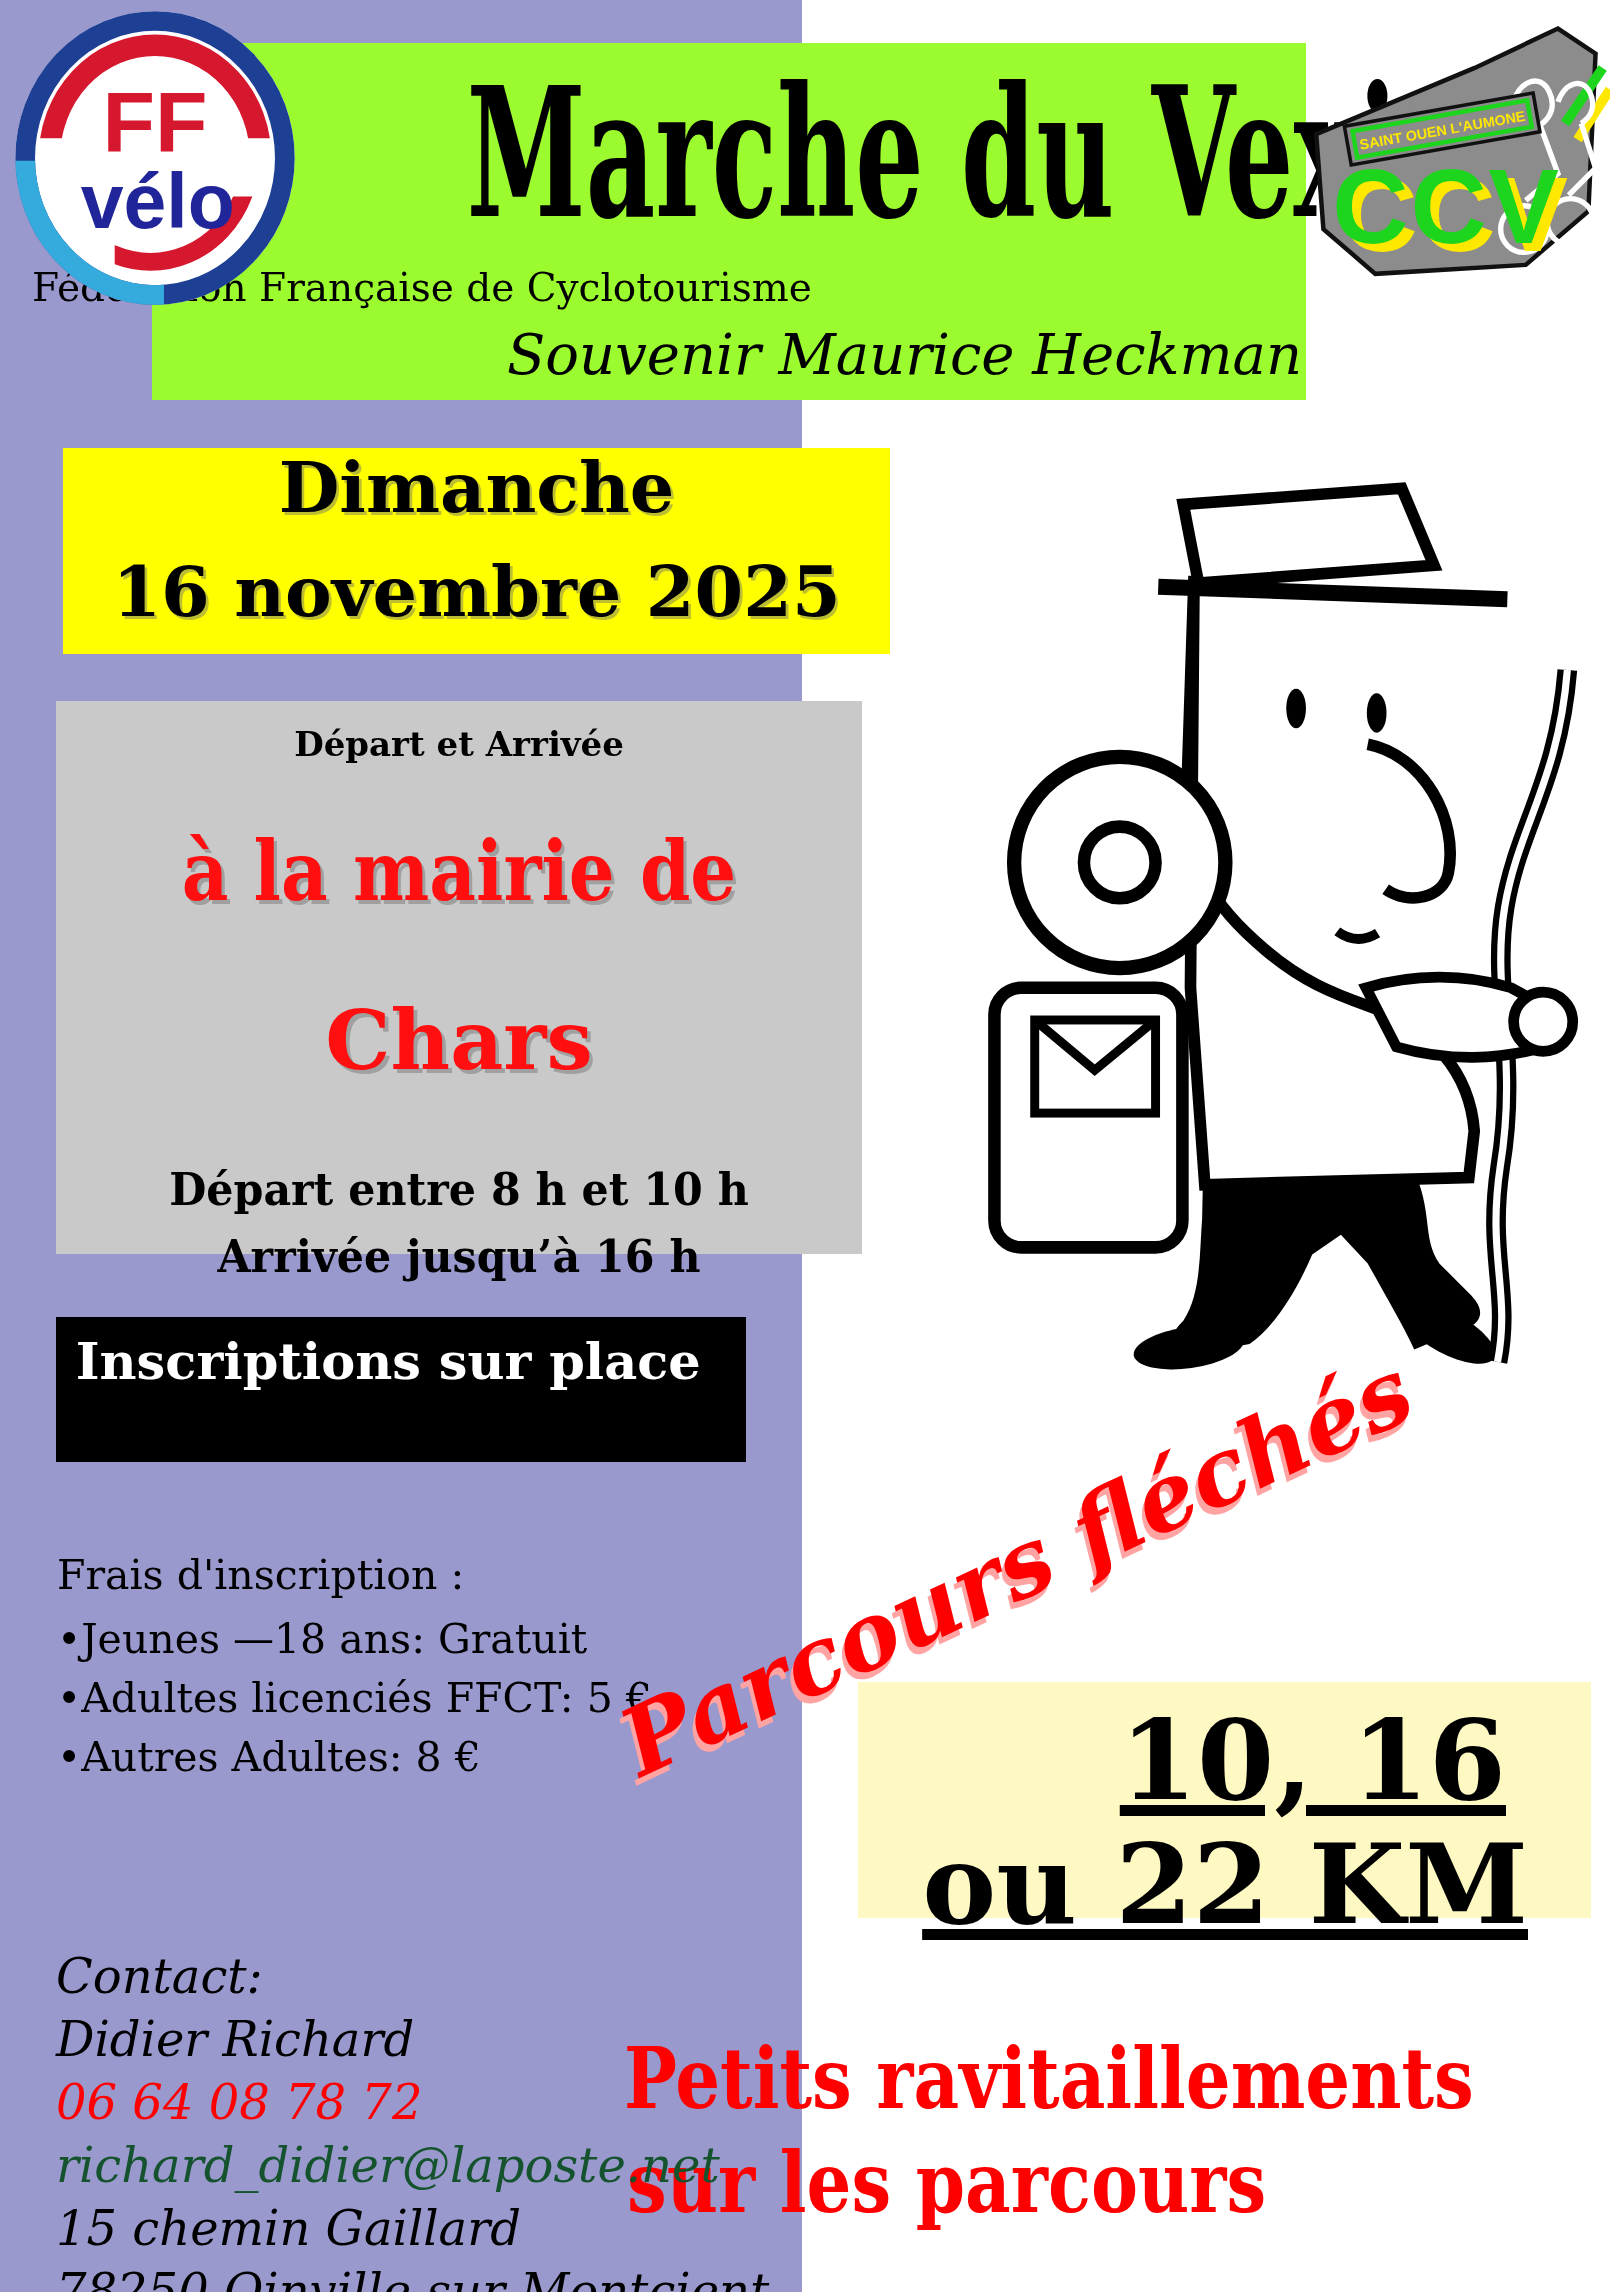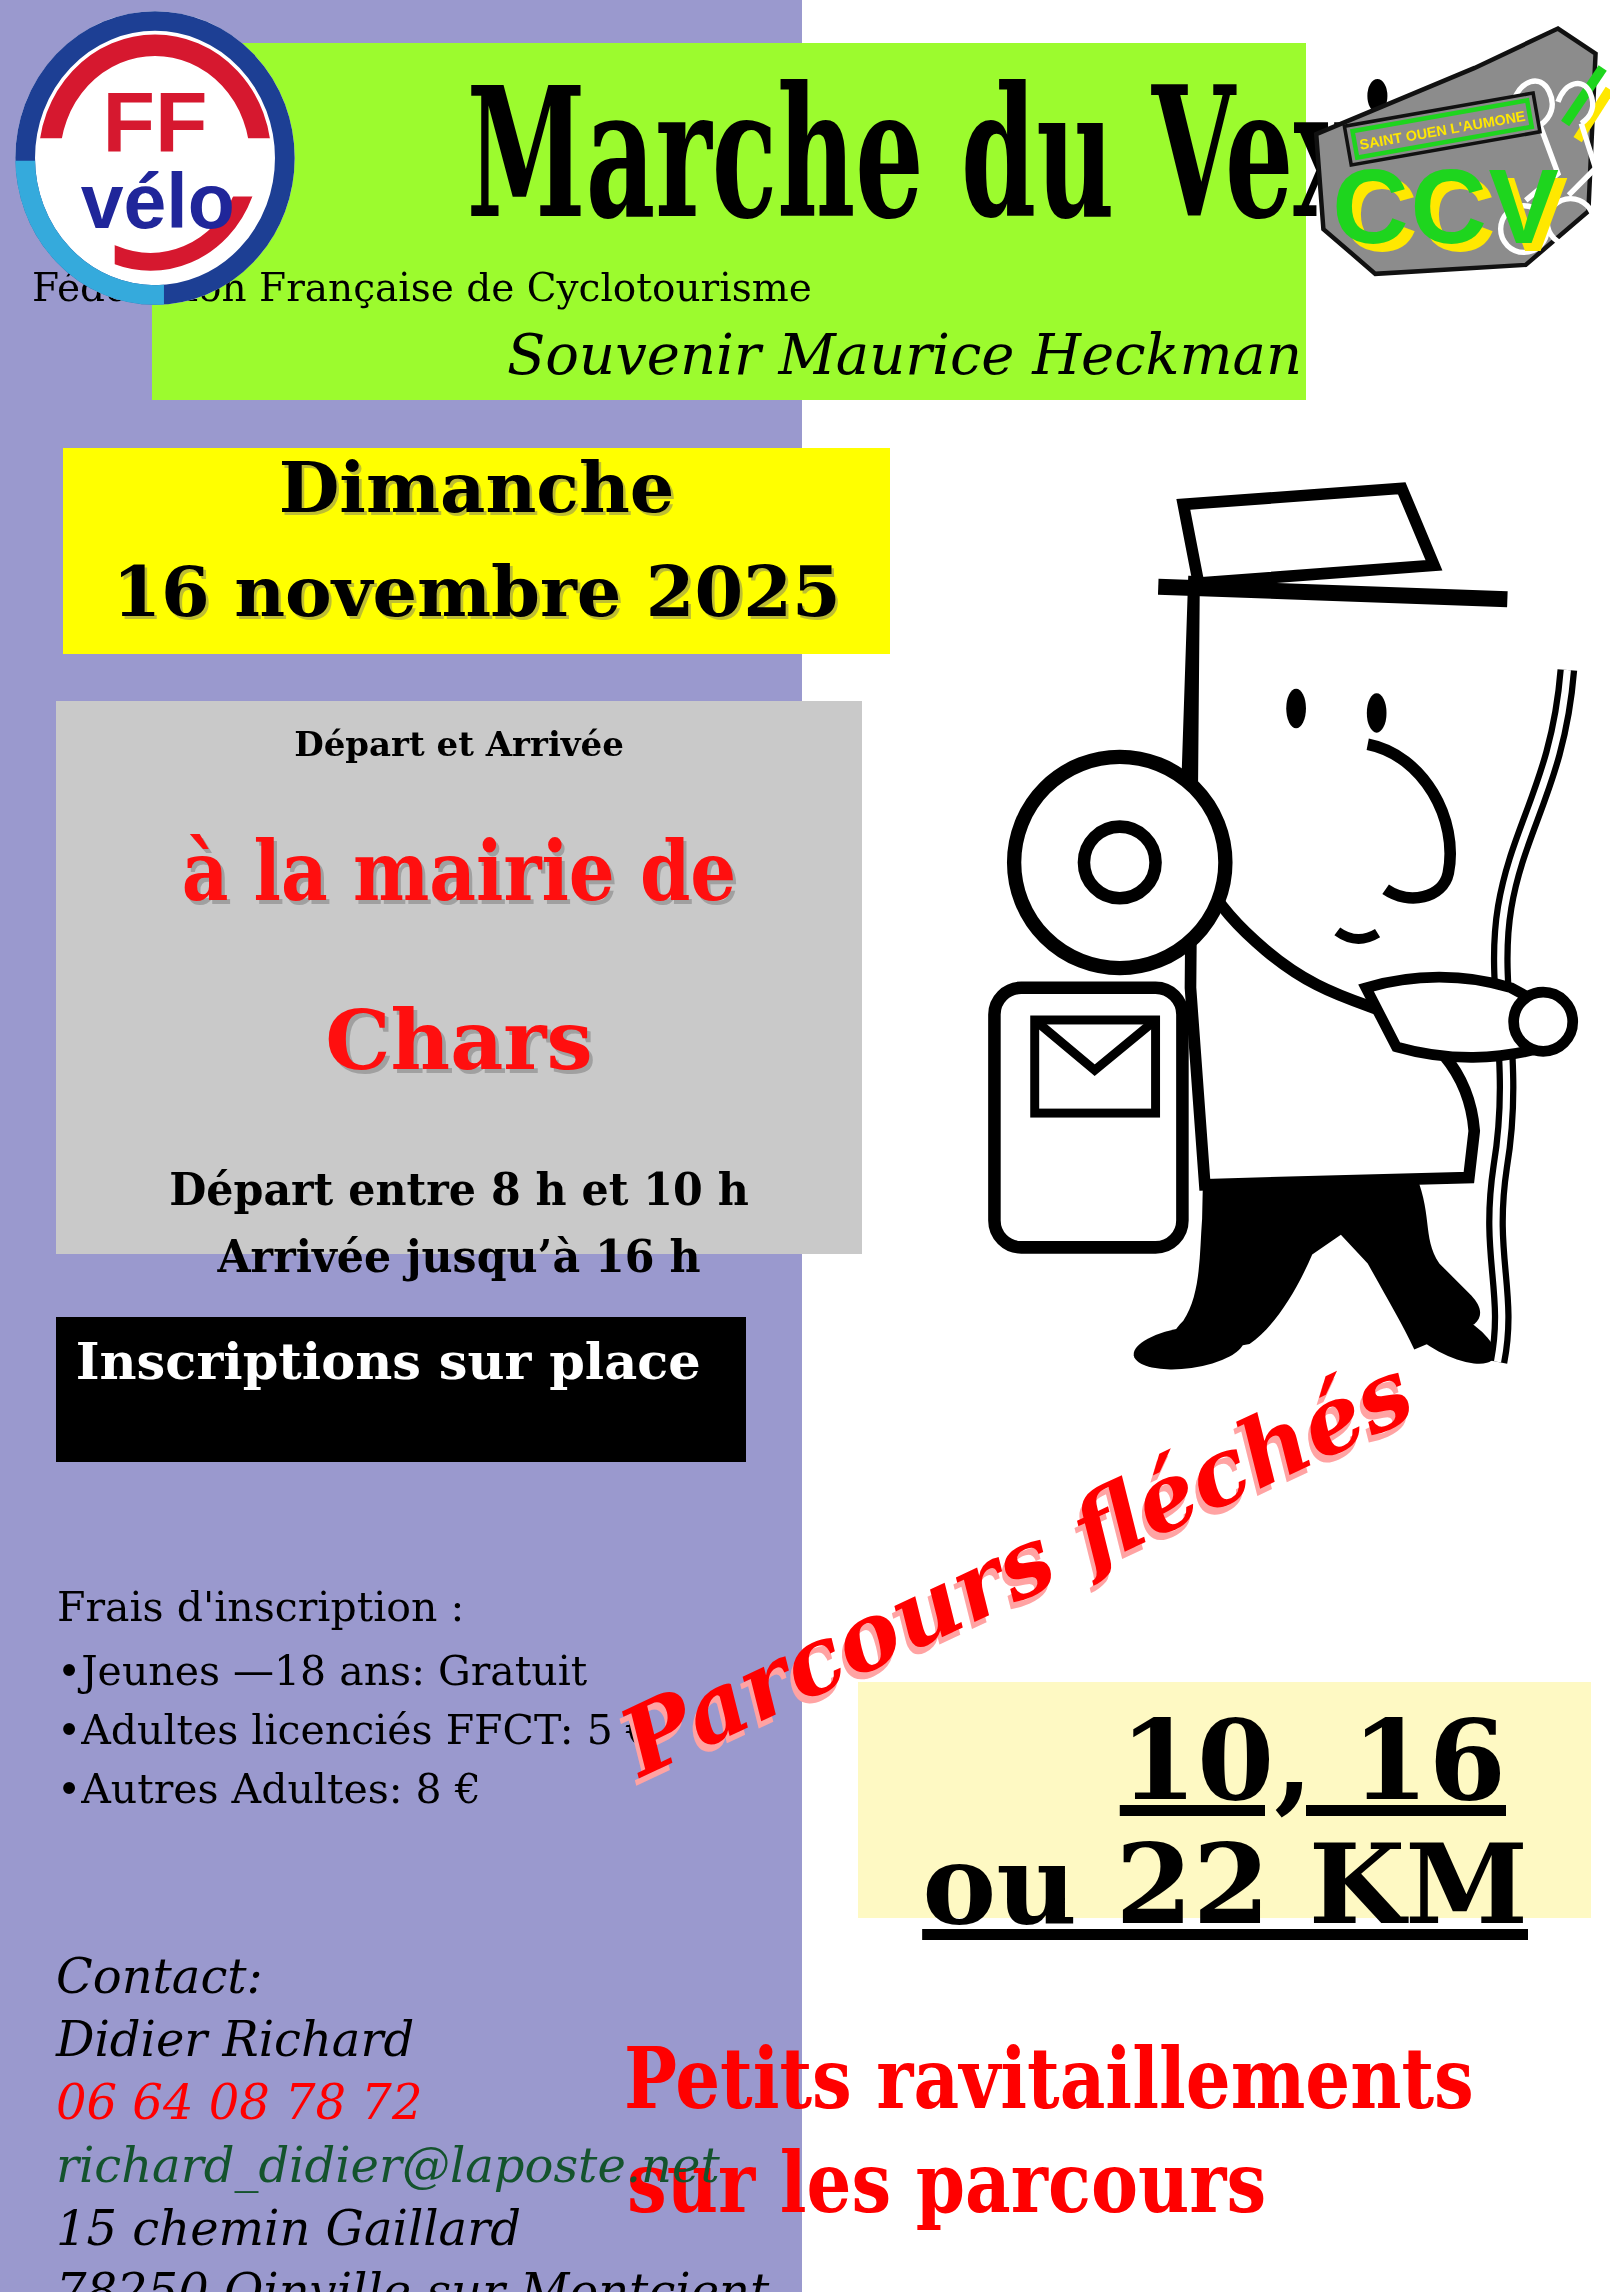--- a/index.html
+++ b/index.html
@@ -34,21 +34,21 @@
   .loc-red2{width:100%;text-align:center;font-size:82px;font-weight:bold;color:#ff0f0f;margin-top:73px;
     text-shadow:3.6px 3.6px 0 rgba(120,120,120,.5);}
   .loc-depart{width:100%;text-align:center;font-size:45px;font-weight:bold;margin-top:75px;white-space:nowrap;
     transform:scaleX(.95);}
   .loc-arrivee{width:100%;text-align:center;font-size:45px;font-weight:bold;margin-top:14.3px;white-space:nowrap;
     transform:scaleX(.95);}
   
   .black-box{left:56px;top:1317px;width:690px;height:145px;background:#000;}
   .insc-label{color:#fff;font-size:51px;font-weight:bold;padding:14.3px 0 0 19.7px;white-space:nowrap;}
   
-  .fees{left:57px;top:1546px;font-size:41px;line-height:59px;margin-top:32px;}
+  .fees{left:57px;top:1546px;font-size:41px;line-height:59px;}
   .fees .t{margin-bottom:5.4px;}
   
   .diagonal{left:488px;top:1512px;width:1057px;text-align:center;font-size:93px;font-weight:bold;font-style:italic;
     color:#ff0000;white-space:nowrap;transform:rotate(-25deg);transform-origin:center;
     text-shadow:-5.4px 5.4px 0 #ffa3a3;}
   
   .dist-box{left:858px;top:1682px;width:733px;height:236px;background:#fef9c3;text-decoration:underline;}
   .dist1{text-align:right;font-size:111px;font-weight:bold;padding:23px 85px 0 0;line-height:1;}
   .dist2{text-align:right;font-size:111px;font-weight:bold;padding:12.5px 63px 0 0;line-height:1;}
   

